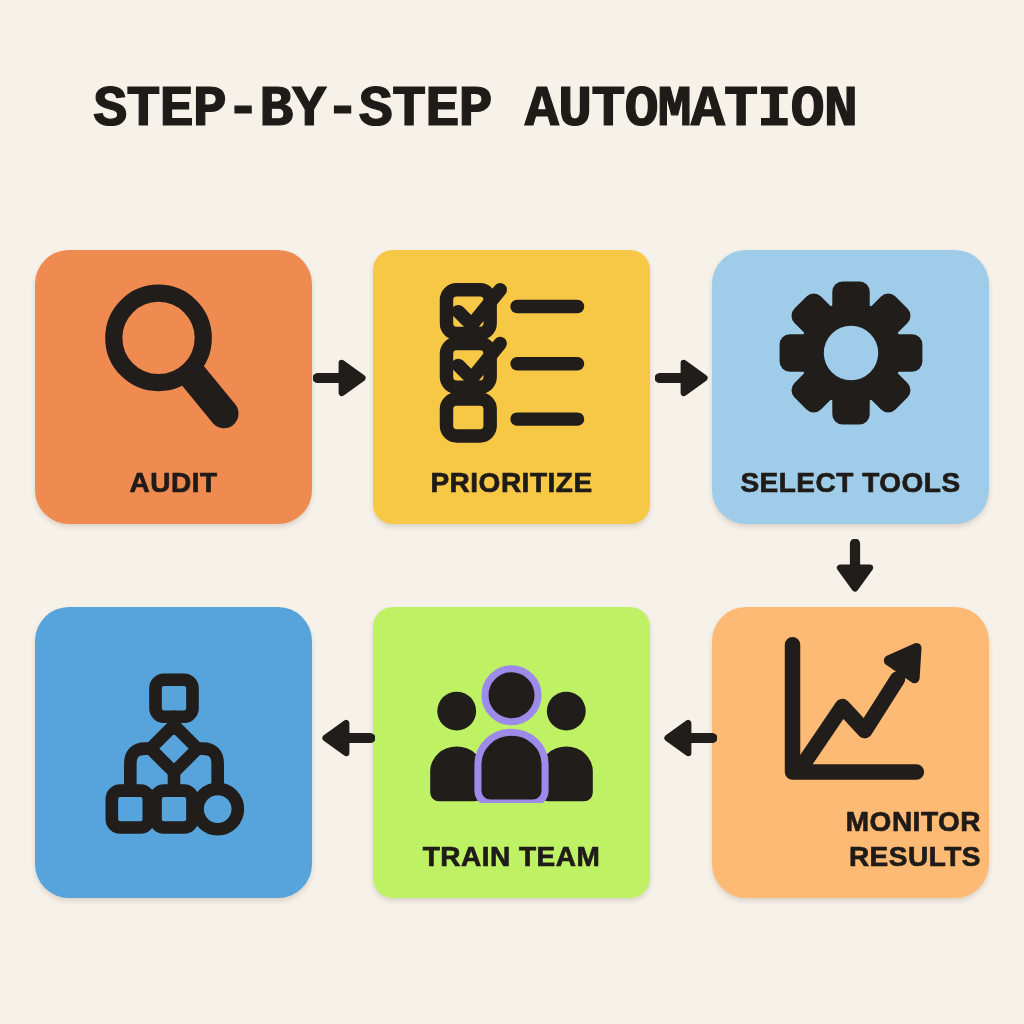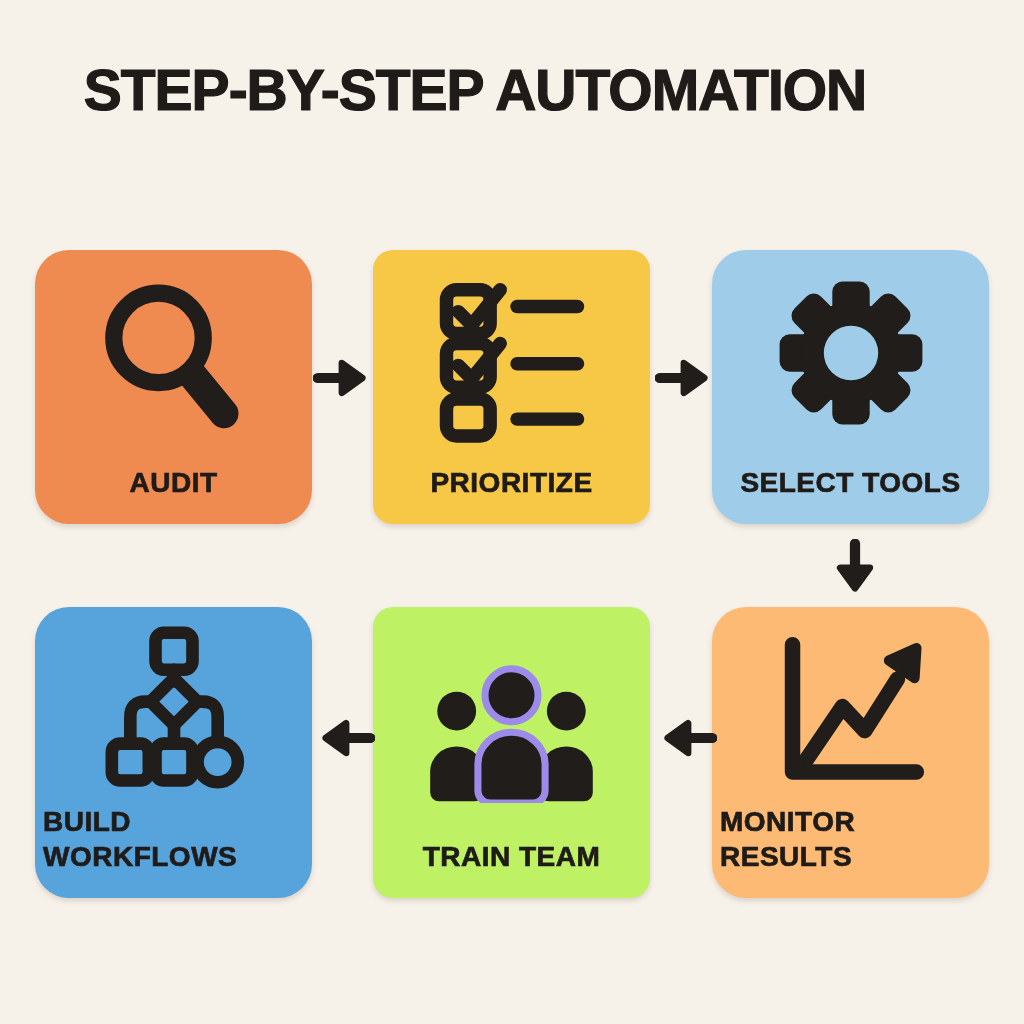--- a/index.html
+++ b/index.html
@@ -2,40 +2,41 @@
 <html><head>
 <meta charset="utf-8">
 <style>
   html,body{margin:0;padding:0;}
   body{
     width:1024px;height:1024px;position:relative;overflow:hidden;
     font-family:"Liberation Sans","DejaVu Sans",sans-serif;
     background:#F6F1E9;
   }
   .title{
-    position:absolute;top:60px;left:0;width:950px;
+    position:absolute;top:80px;left:0;width:950px;
     text-align:center;color:#1F1B18;
     font-size:57px;font-weight:800;line-height:1.07;
     letter-spacing:-1px;
+    font-family:Liberation Mono, monospace;
     -webkit-text-stroke:1.2px #1F1B18;
   }
   .card{
     position:absolute;width:277px;border-radius:34px;
     display:flex;flex-direction:column;align-items:center;
     box-shadow:0 3px 5px rgba(100,80,55,.18);
   }
   .row1{top:250px;height:274px;}
   .row2{top:607px;height:291px;}
   .col1{left:35px;}
   .col2{left:373px;border-radius:20px;}
   .col3{left:712px;}
   .icon-wrap{flex:1;display:flex;align-items:center;justify-content:center;width:100%;padding-top:8px;}
   .card-label{
     color:#1F1B18;font-size:28px;font-weight:800;letter-spacing:.5px;
-    text-align:left;line-height:1.25;padding:0 8px 24px 8px;
+    text-align:right;line-height:1.25;padding:0 8px 24px 8px;
     -webkit-text-stroke:.7px #1F1B18;
   }
   .arrow{position:absolute;width:54px;height:42px;}
   .arrow svg{width:100%;height:100%;display:block;}
   .a-down{transform:rotate(90deg);}
   .a-left{transform:rotate(180deg);}
   .ink-stroke{stroke:#211D1A;fill:none;stroke-linecap:round;stroke-linejoin:round;}
   .ink-fill{fill:#211D1A;}
 </style>
 </head>
@@ -123,21 +124,20 @@
       <line class="ink-stroke" x1="50" y1="26" x2="50" y2="33" stroke-width="7.5"></line>
       <path class="ink-stroke" d="M50,31 L64,45 L50,59 L36,45 Z" stroke-width="7.5"></path>
       <path class="ink-stroke" d="M24,70 V54 Q24,45 33,45 H36" stroke-width="7.5"></path>
       <path class="ink-stroke" d="M64,45 H67 Q76,45 76,54 V69" stroke-width="7.5"></path>
       <line class="ink-stroke" x1="50" y1="59" x2="50" y2="70" stroke-width="7.5"></line>
       <rect class="ink-stroke" x="13" y="70" width="22" height="22" rx="5" stroke-width="7.5"></rect>
       <rect class="ink-stroke" x="39" y="70" width="22" height="22" rx="5" stroke-width="7.5"></rect>
       <circle class="ink-stroke" cx="76" cy="81" r="12" stroke-width="7.5"></circle>
     </svg>
   </div>
-  <div class="card-label">BUILD WORKFLOWS</div>
 </div>
 
 <div class="arrow" style="left:313px;top:357px;">
   <svg viewBox="0 0 58 44">
       <line x1="5" y1="22" x2="32" y2="22" stroke="#211D1A" stroke-width="11" stroke-linecap="round"></line>
       <path d="M31,6 L53,22 L31,38 Z" fill="#211D1A" stroke="#211D1A" stroke-width="7" stroke-linejoin="round"></path>
     </svg>
 </div>
 <div class="arrow" style="left:655px;top:357px;">
   <svg viewBox="0 0 58 44">

